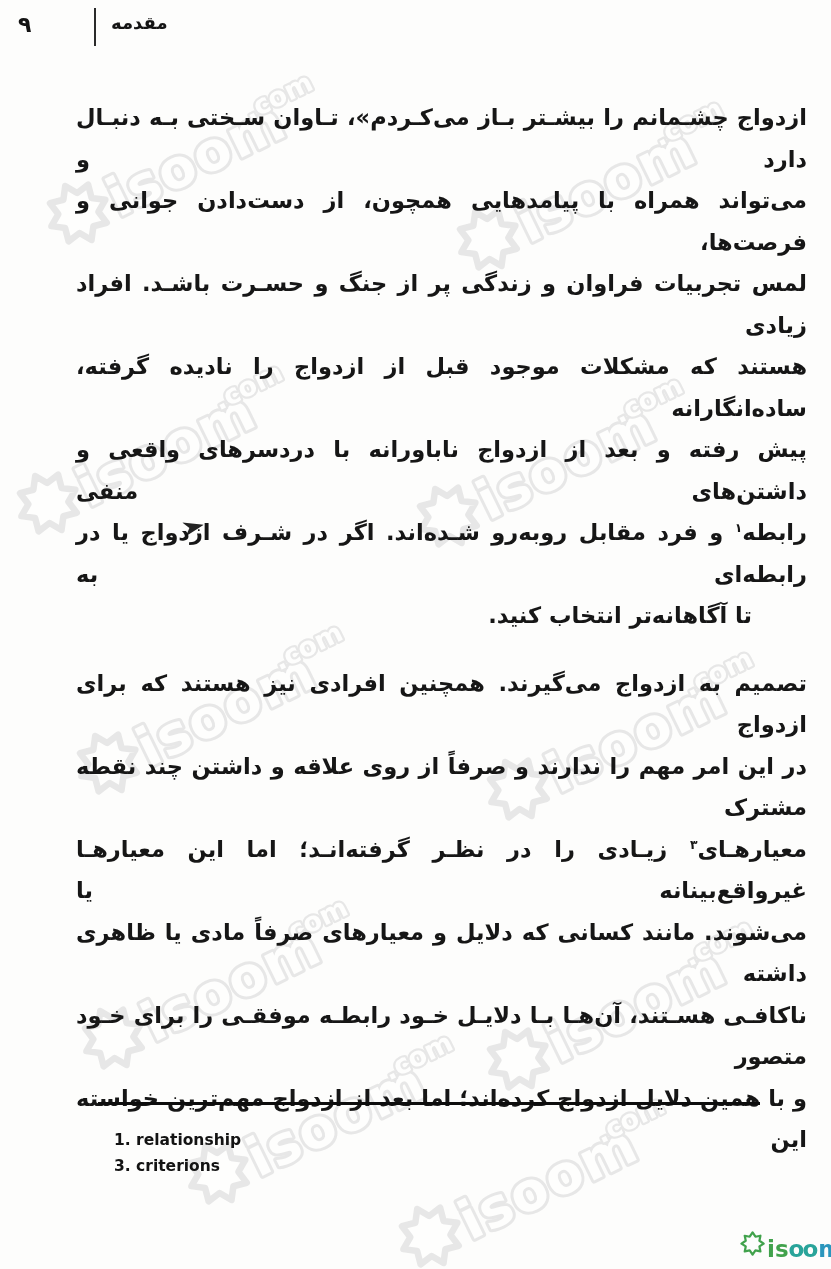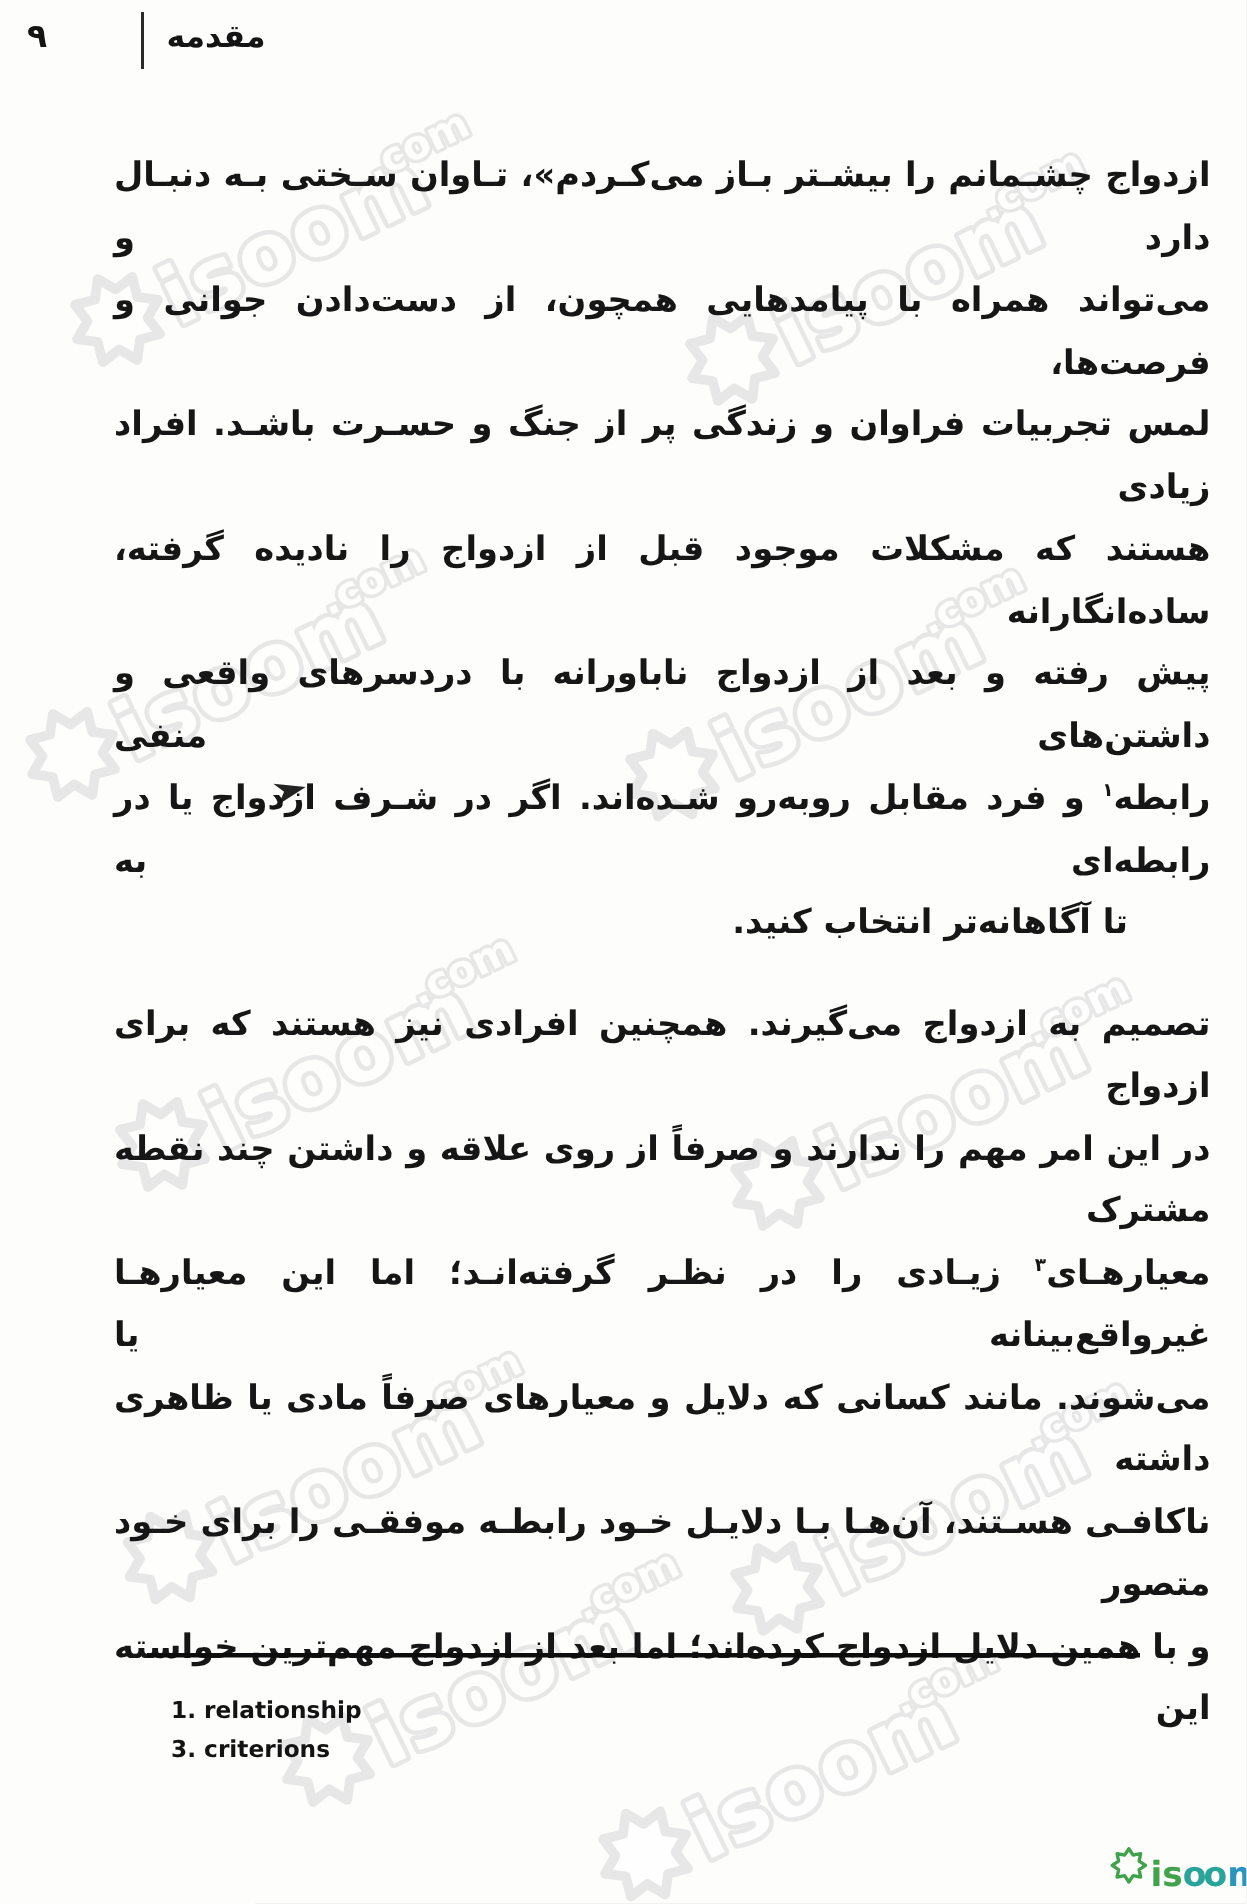--- a/index.html
+++ b/index.html
@@ -4,21 +4,21 @@
 <style>
   html,body{margin:0;padding:0;background:#e9e9e9;}
   .page{
     position:relative; width:831px; height:1269px; margin:0 auto;
     background:#fdfdfc; overflow:hidden;
     font-family:"DejaVu Sans", sans-serif; color:#141414;
   }
   
   .page-number{position:absolute; left:18px; top:12px; font-size:22px; font-weight:bold; z-index:3;}
   .header-rule{position:absolute; left:94px; top:8px; width:2px; height:38px; background:#2a2a2a; z-index:3;}
-  .header-title{position:absolute; left:111px; top:12px; font-size:21px; font-weight:bold; z-index:3;}
+  .header-title{position:absolute; left:111px; top:12px; font-size:18px; font-weight:bold; z-index:3;}
   
   .body-text{
     position:absolute; left:76px; top:97px; width:731px;
     direction:rtl; unicode-bidi:embed;
     font-size:22.5px; font-weight:bold; color:#161616; z-index:2;
   }
   .para{margin:0 0 26px 0;}
   .line{line-height:41.5px; text-align:justify; text-align-last:justify;}
   .line.last{text-align-last:right;}
   .line.pull-1{padding-right:55px;}

